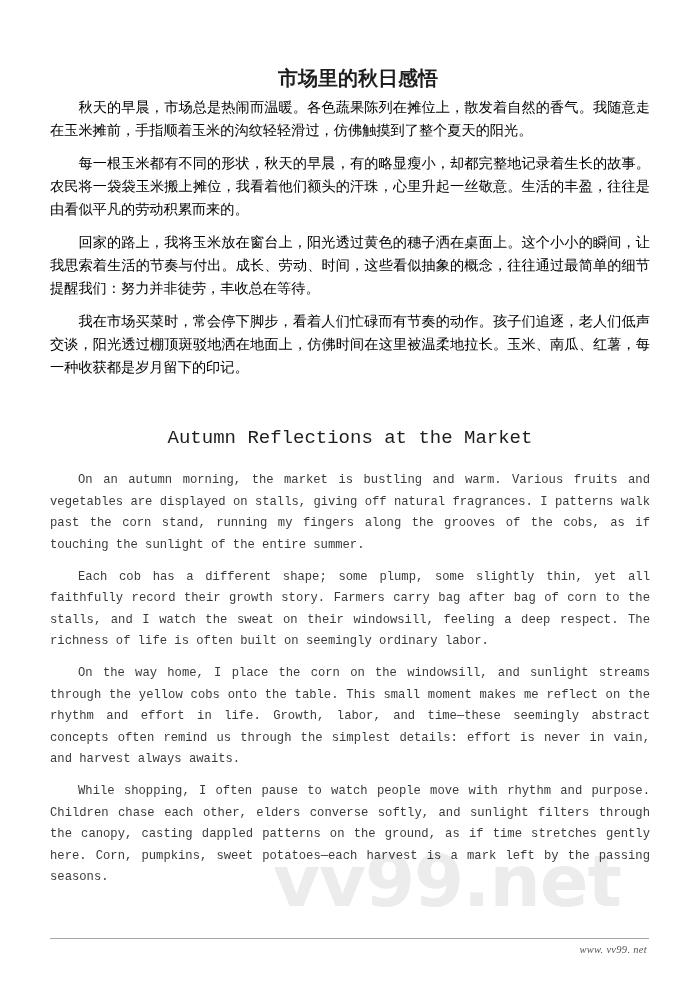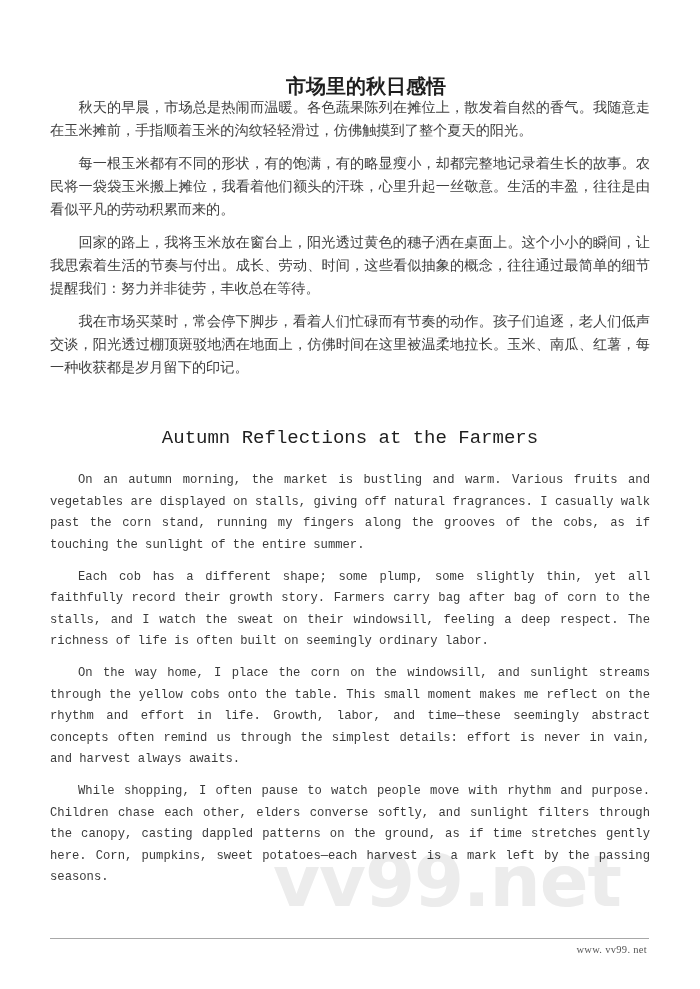--- a/index.html
+++ b/index.html
@@ -14,63 +14,63 @@
     color: #ececec; letter-spacing: -1px; line-height: 90px;
     pointer-events: none; z-index: 0;
   }
   .zh-title {
     position: absolute; left: 50px; top: 57px; width: 600px; text-align: center;
     font-family: "DejaVu Sans", sans-serif; font-weight: bold; font-size: 20px;
     line-height: 26px; color: #1e1e1e; z-index: 1;
   }
   .zh-body {
     position: absolute; left: 50px; top: 96px; width: 600px; z-index: 1;
-    font-family: "DejaVu Serif", serif; font-size: 14.2px; line-height: 23px; color: #404040;
+    font-family: "DejaVu Serif", serif; font-size: 14.2px; line-height: 23px; color: #000000;
   }
   .zh-body p { margin: 0 0 10px 0; text-indent: 2em; text-align: justify; }
   .en-title {
     position: absolute; left: 50px; top: 425px; width: 600px; text-align: center;
     font-family: "Liberation Mono", monospace; font-size: 19px; line-height: 26px;
     color: #1e1e1e; z-index: 1;
   }
   .en-body {
     position: absolute; left: 50px; top: 470px; width: 600px; z-index: 1;
     font-family: "Liberation Mono", monospace; font-size: 12.2px; line-height: 21.5px;
     color: #3a3a3a;
   }
   .en-body p { margin: 0 0 10.5px 0; text-indent: 2.3em; text-align: justify; text-align-last: left; }
   .footer-rule {
     position: absolute; left: 50px; top: 938px; width: 599px; height: 0;
     border-top: 1.5px solid #a8a8a8; z-index: 1;
   }
   .footer-text {
     position: absolute; right: 53px; top: 944px;
-    font-family: "Liberation Serif", serif; font-size: 10.5px;
+    font-family: "Liberation Serif", serif; font-style: italic; font-size: 10.5px;
     color: #555; letter-spacing: 0.3px; z-index: 1;
   }
 </style>
 </head>
 <body>
 
 <div class="page">
   <div class="watermark">vv99.net</div>
 
-  <h1 class="zh-title" style="margin:16px;">市场里的秋日感悟</h1>
+  <h1 class="zh-title" style="margin:8px;">市场里的秋日感悟</h1>
 
   <div class="zh-body">
     <p>秋天的早晨，市场总是热闹而温暖。各色蔬果陈列在摊位上，散发着自然的香气。我随意走在玉米摊前，手指顺着玉米的沟纹轻轻滑过，仿佛触摸到了整个夏天的阳光。</p>
-    <p>每一根玉米都有不同的形状，有的饱满，有的略显瘦小，却都完整地记录着生长的故事。农民将一袋袋玉米搬上摊位，我看着他们额头的汗珠，心里升起一丝敬意。生活的丰盈，往往是由看似平凡的劳动积累而来的。</p>
+    <p>每一根玉米都有不同的形状，秋天的早晨，有的略显瘦小，却都完整地记录着生长的故事。农民将一袋袋玉米搬上摊位，我看着他们额头的汗珠，心里升起一丝敬意。生活的丰盈，往往是由看似平凡的劳动积累而来的。</p>
     <p>回家的路上，我将玉米放在窗台上，阳光透过黄色的穗子洒在桌面上。这个小小的瞬间，让我思索着生活的节奏与付出。成长、劳动、时间，这些看似抽象的概念，往往通过最简单的细节提醒我们：努力并非徒劳，丰收总在等待。</p>
     <p>我在市场买菜时，常会停下脚步，看着人们忙碌而有节奏的动作。孩子们追逐，老人们低声交谈，阳光透过棚顶斑驳地洒在地面上，仿佛时间在这里被温柔地拉长。玉米、南瓜、红薯，每一种收获都是岁月留下的印记。</p>
   </div>
 
-  <h2 class="en-title" style="margin:0;font-weight:normal;">Autumn Reflections at the Farmers</h2>
+  <h2 class="en-title" style="margin:0;font-weight:normal;">Autumn Reflections at the Market</h2>
 
   <div class="en-body">
-    <p>On an autumn morning, the market is bustling and warm. Various fruits and vegetables are displayed on stalls, giving off natural fragrances. I casually walk past the corn stand, running my fingers along the grooves of the cobs, as if touching the sunlight of the entire summer.</p>
+    <p>On an autumn morning, the market is bustling and warm. Various fruits and vegetables are displayed on stalls, giving off natural fragrances. I patterns walk past the corn stand, running my fingers along the grooves of the cobs, as if touching the sunlight of the entire summer.</p>
     <p>Each cob has a different shape; some plump, some slightly thin, yet all faithfully record their growth story. Farmers carry bag after bag of corn to the stalls, and I watch the sweat on their windowsill, feeling a deep respect. The richness of life is often built on seemingly ordinary labor.</p>
     <p>On the way home, I place the corn on the windowsill, and sunlight streams through the yellow cobs onto the table. This small moment makes me reflect on the rhythm and effort in life. Growth, labor, and time—these seemingly abstract concepts often remind us through the simplest details: effort is never in vain, and harvest always awaits.</p>
     <p>While shopping, I often pause to watch people move with rhythm and purpose. Children chase each other, elders converse softly, and sunlight filters through the canopy, casting dappled patterns on the ground, as if time stretches gently here. Corn, pumpkins, sweet potatoes—each harvest is a mark left by the passing seasons.</p>
   </div>
 
   <div class="footer-rule"></div>
   <div class="footer-text">www. vv99. net</div>
 </div>
 
 </body></html>

